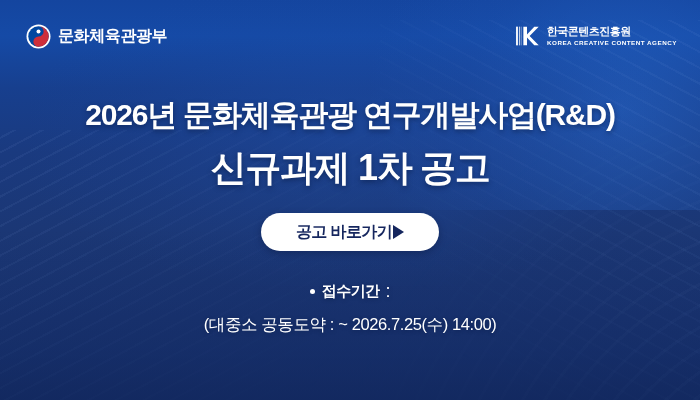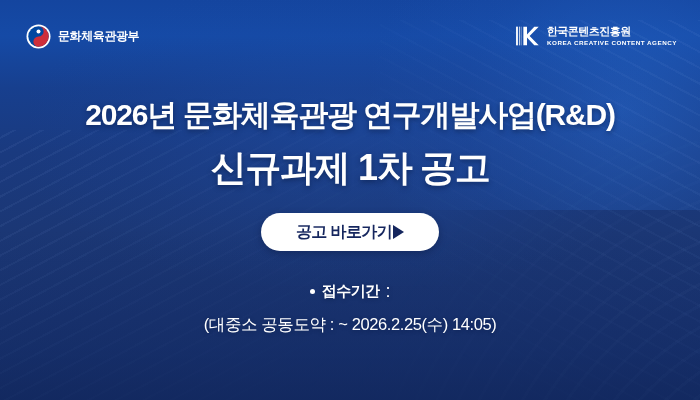--- a/index.html
+++ b/index.html
@@ -132,21 +132,21 @@
     gap: 7px;
   }
   .taegeuk {
     width: 25px;
     height: 25px;
     flex: none;
     display: block;
   }
   .logo-motie-text {
     color: #ffffff;
-    font-size: 12px;
+    font-size: 16px;
     font-weight: bold;
     letter-spacing: -0.4px;
     white-space: nowrap;
   }
 
   .logo-kocca {
     display: flex;
     align-items: center;
     gap: 7px;
   }
@@ -340,17 +340,17 @@
       <span class="cta-label">공고 바로가기</span>
       <span class="cta-arrow"></span>
     </button>
 
     <div class="date-line">
       <span class="bullet-dot"></span>
       <span class="date-label">접수기간</span>
       <span class="date-sep">:</span>
     </div>
 
-    <div class="subdate-line">(대중소 공동도약 : ~ 2026.2.25(수) 14:05)</div>
+    <div class="subdate-line">(대중소 공동도약 : ~ 2026.7.25(수) 14:00)</div>
 
   </div>
 
 </div>
 
 </body></html>

